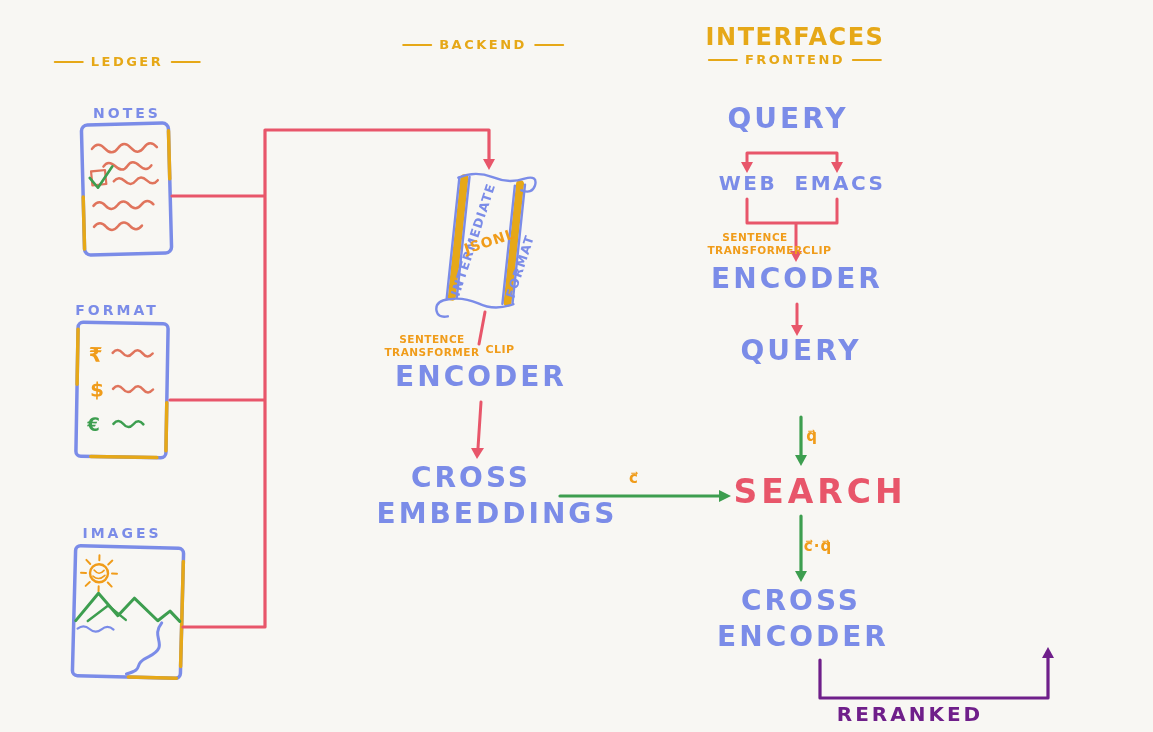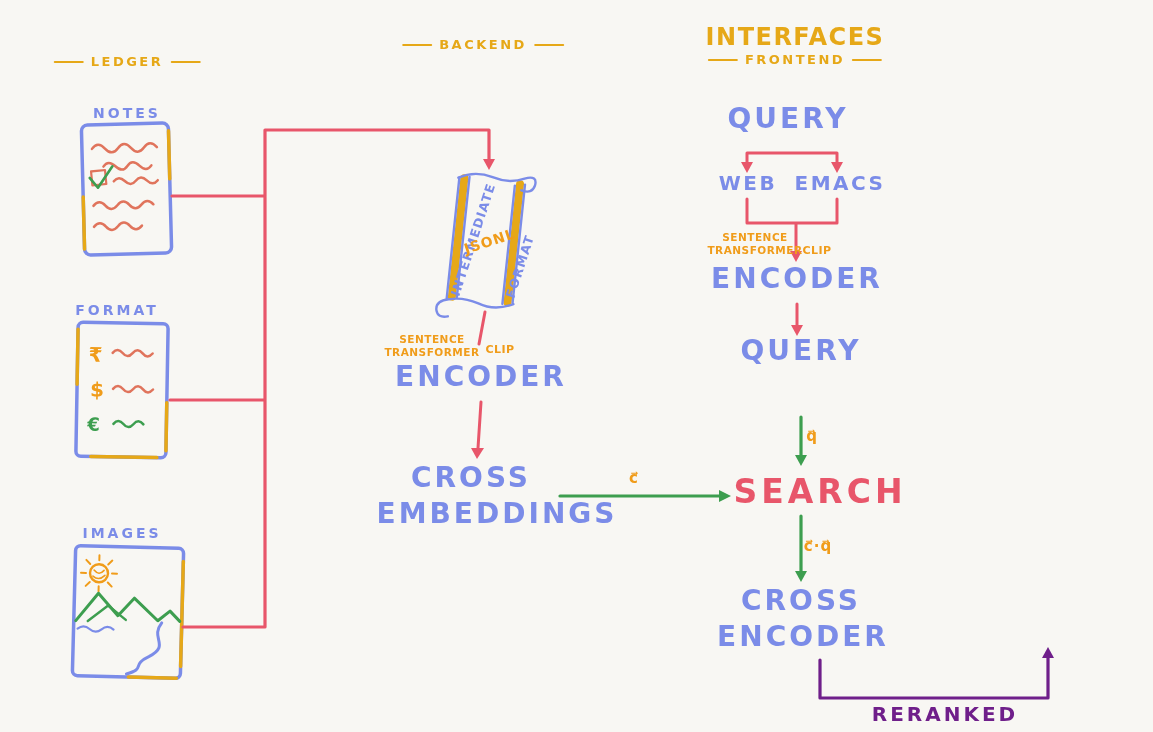--- a/index.html
+++ b/index.html
@@ -193,15 +193,15 @@
   <div class="lbl t-clip c-orange" style="left:817px;top:245px;">CLIP</div>
   <div class="lbl t-big c-blue" style="left:797px;top:264px;">ENCODER</div>
 
   <div class="lbl t-big c-blue" style="left:801px;top:336px;">QUERY</div>
 
   <div class="lbl t-search c-red" style="left:820px;top:474px;">SEARCH</div>
 
   <div class="lbl t-big c-blue" style="left:801px;top:586px;">CROSS</div>
   <div class="lbl t-big c-blue" style="left:803px;top:622px;">ENCODER</div>
 
-  <div class="lbl t-rerank c-purple" style="left:945px;top:703px;">RERANKED</div>
+  <div class="lbl t-rerank c-purple" style="left:910px;top:703px;">RERANKED</div>
 
 </div>
 
 </body></html>

